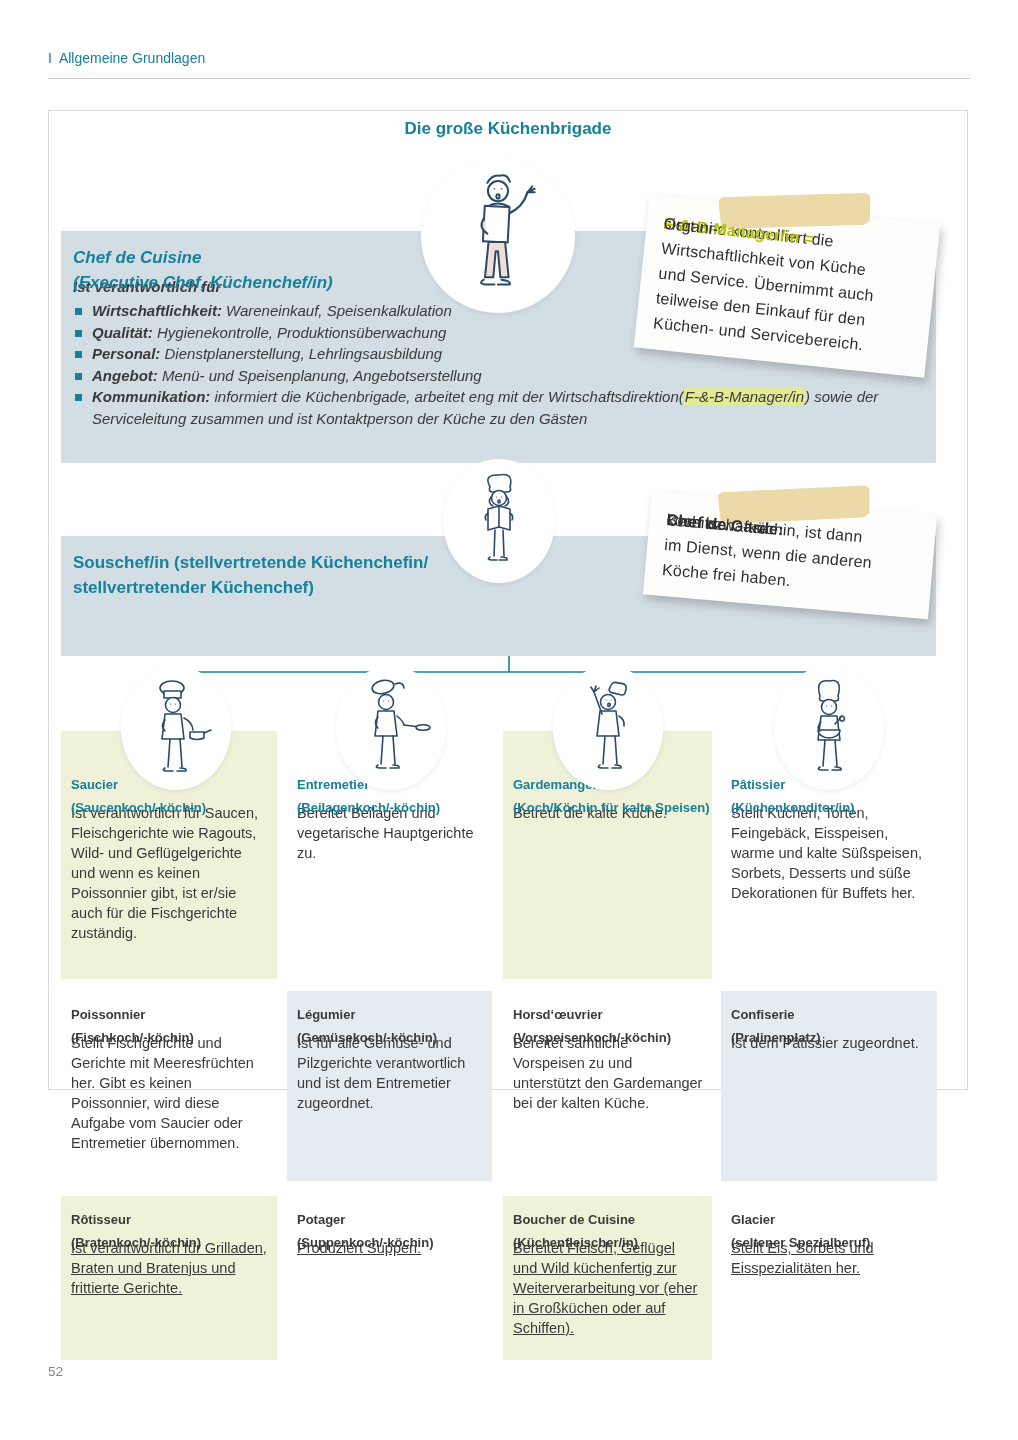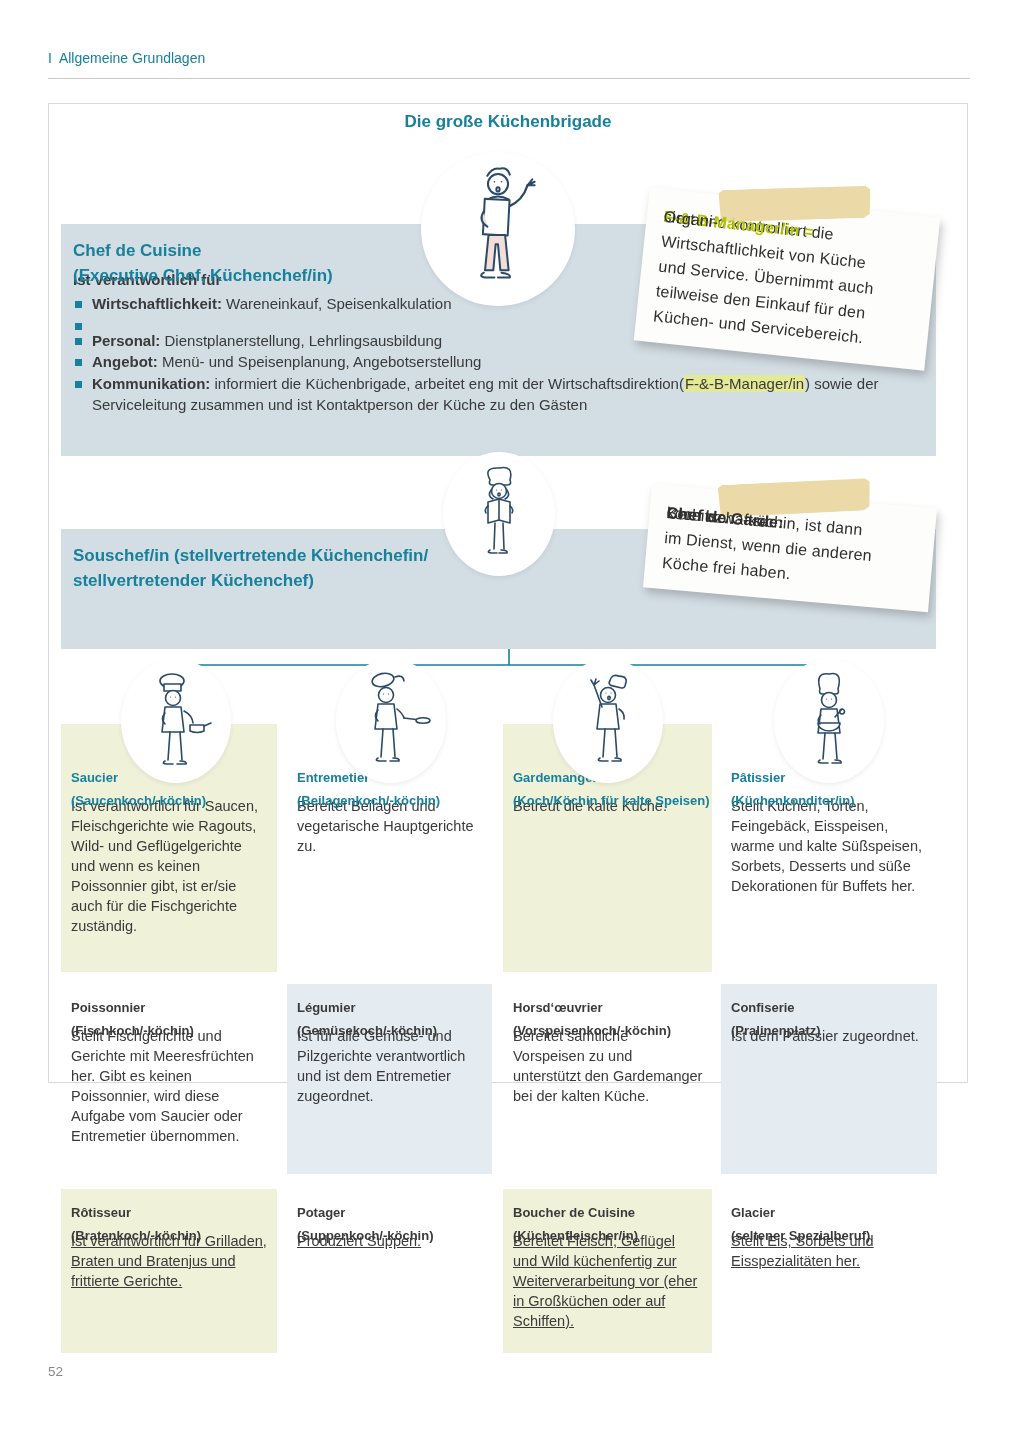--- a/index.html
+++ b/index.html
@@ -5,30 +5,30 @@
   * { margin:0; padding:0; box-sizing:border-box; }
   html,body { width:1018px; height:1440px; background:#ffffff; overflow:hidden;
               font-family:"Liberation Sans", sans-serif; color:#3a3a3a; }
 
   
   .breadcrumb { position:absolute; left:48px; top:50px; color:#17809b; font-size:14px; }
   .breadcrumb .chap { margin-right:7px; }
   .header-rule { position:absolute; left:48px; top:78px; width:922px; height:1px; background:#c8c8c8; }
 
   
-  .frame { position:absolute; left:48px; top:103px; width:920px; height:980px;
+  .frame { position:absolute; left:48px; top:110px; width:920px; height:980px;
            border:1px solid #d9d9d9; background:#fff; }
   .frame * { position:absolute; }
 
   .diagram-title { left:0; top:8px; width:100%; text-align:center; color:#17809b;
                    font-size:17px; font-weight:bold; }
 
   
   .panel { background:#d3dde4; left:12px; width:875px; }
-  .panel1 { top:120px; height:232px; padding:14px 12px 16px 12px; }
+  .panel1 { top:120px; height:232px; padding:14px 12px 16px 12px;font-style:italic; }
   .panel2 { top:425px; height:120px; padding:14px 12px 0 12px; }
   .panel-title { position:static; color:#17809b; font-size:17px; font-weight:bold; line-height:25px; }
   .panel-intro { position:static; font-weight:bold; font-size:15px; margin-top:6px; line-height:21px; }
   .bullets { position:static; margin-top:3px; }
   .bullet-row { position:static; display:flex; }
   .bullet-sq { position:static; flex:none; width:7px; height:7px; background:#17809b; margin:8px 10px 0 2px; }
   .bullet-text { position:static; font-size:15px; line-height:21.5px; }
   .bullet-text b, .bullet-text span { position:static; }
   .hl { background:#e3e995; padding:0 1px; }
   .panel-body { position:static; margin-top:7px; font-size:15px; line-height:22px; max-width:565px; }
@@ -102,20 +102,21 @@
       <span>(Executive Chef, Küchenchef/in)</span>
     </div>
     <div class="panel-intro">Ist verantwortlich für</div>
     <div class="bullets">
       <div class="bullet-row">
         <span class="bullet-sq"></span>
         <div class="bullet-text"><b>Wirtschaftlichkeit:</b><span> Wareneinkauf, Speisenkalkulation</span></div>
       </div>
       <div class="bullet-row">
         <span class="bullet-sq"></span>
+        <div class="bullet-text"><b>Qualität:</b><span> Hygienekontrolle, Produktionsüberwachung</span></div>
       </div>
       <div class="bullet-row">
         <span class="bullet-sq"></span>
         <div class="bullet-text"><b>Personal:</b><span> Dienstplanerstellung, Lehrlingsausbildung</span></div>
       </div>
       <div class="bullet-row">
         <span class="bullet-sq"></span>
         <div class="bullet-text"><b>Angebot:</b><span> Menü- und Speisenplanung, Angebotserstellung</span></div>
       </div>
       <div class="bullet-row">

